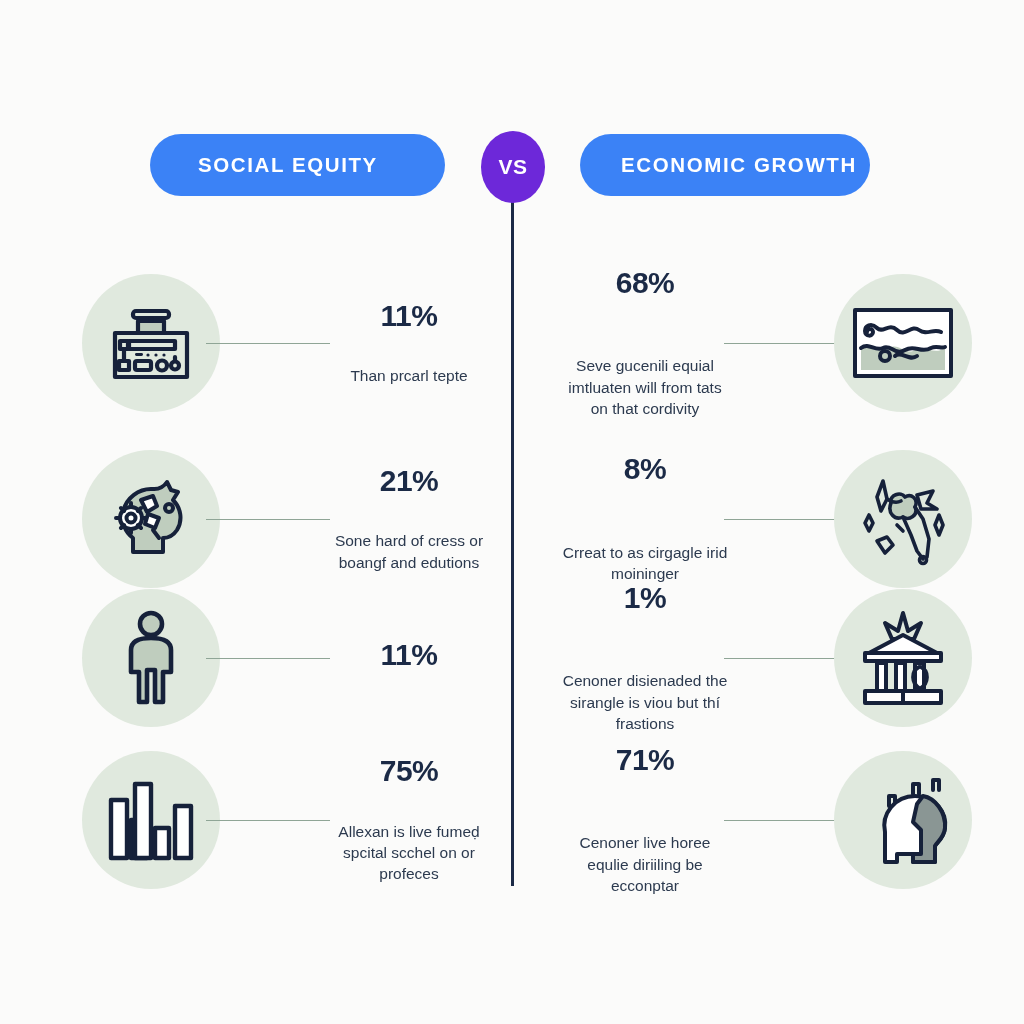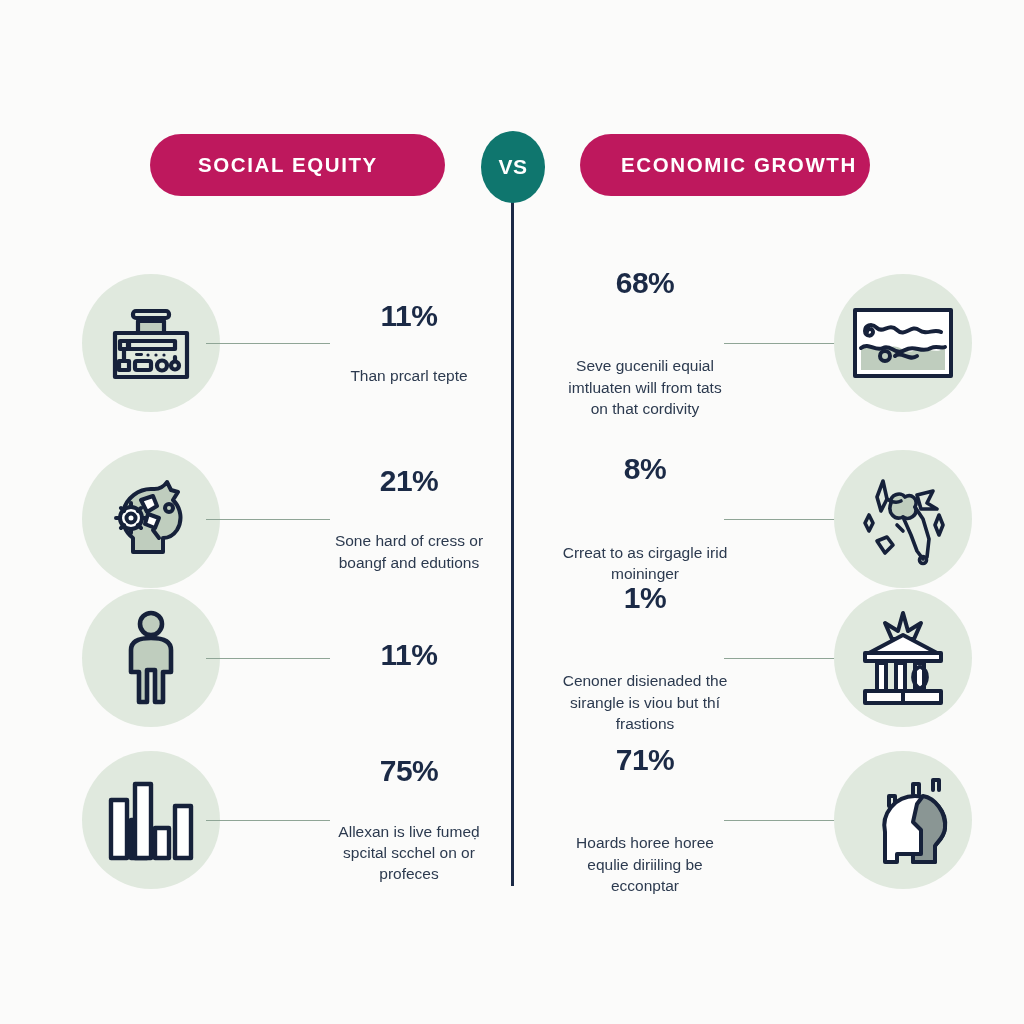--- a/index.html
+++ b/index.html
@@ -26,21 +26,21 @@
     top: 134px;
     left: 0;
     width: 1024px;
     height: 68px;
   }
   .pill {
     position: absolute;
     top: 0;
     height: 62px;
     border-radius: 31px;
-    background: #be185d;
+    background: #3b82f6;
     display: flex;
     align-items: center;
     box-sizing: border-box;
   }
   .pill-left {
     left: 150px;
     width: 295px;
     justify-content: flex-start;
     padding-left: 48px;
   }
@@ -58,21 +58,21 @@
     white-space: nowrap;
   }
 
   .vs-badge {
     position: absolute;
     left: 481px;
     top: 131px;
     width: 64px;
     height: 72px;
     border-radius: 50%;
-    background: #0f766e;
+    background: #6d28d9;
     display: flex;
     align-items: center;
     justify-content: center;
     z-index: 3;
   }
   .vs-badge span {
     color: #ffffff;
     font-size: 21px;
     font-weight: bold;
     letter-spacing: 0.5px;
@@ -326,17 +326,17 @@
                  L84 92 L62 92 L62 84 L46 84 L46 92 Z" fill="#ffffff"></path>
         <path d="M72 26 C84 28 95 42 94 58 C93 68 86 72 84 76 L84 92 L62 92 L62 84 L70 84
                  L70 60 L62 52 L66 34 Z" fill="#8a9694" stroke="none"></path>
         <path d="M72 26 C84 28 95 42 94 58 C93 68 86 72 84 76 L84 92 L62 92 L62 84 L70 84
                  L70 60 L62 52 L66 34 Z"></path>
       </svg>
     </div>
     <div class="connector"></div>
     <div class="stat">
       <div class="stat-value">71%</div>
-      <div class="stat-desc">Hoards horee horee equlie diriiling be ecconptar</div>
+      <div class="stat-desc">Cenoner live horee equlie diriiling be ecconptar</div>
     </div>
   </div>
 
 </div>
 
 </body></html>

